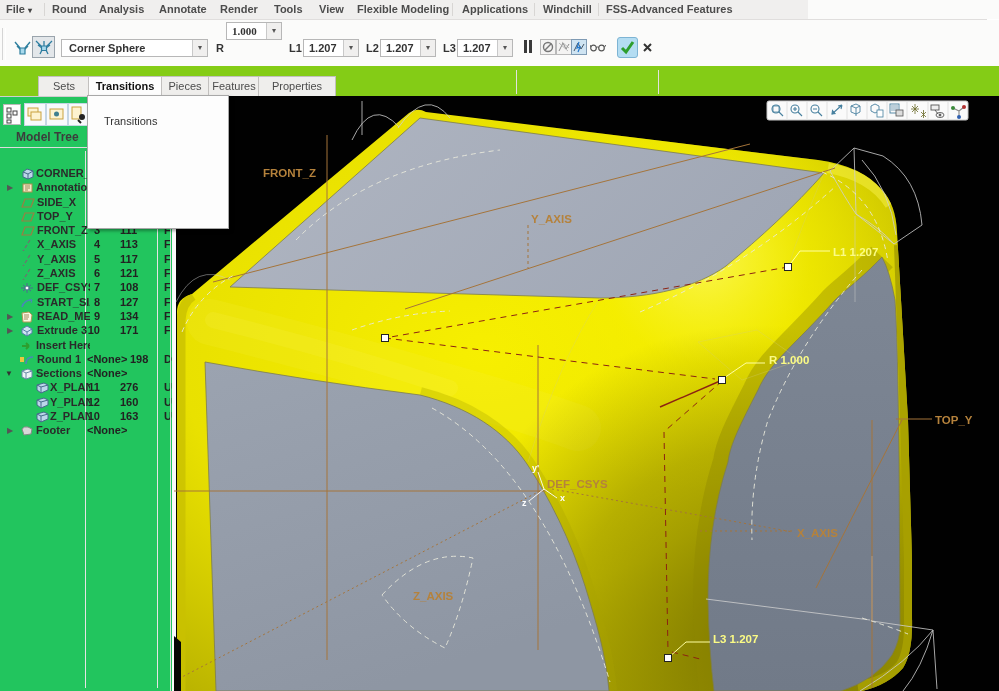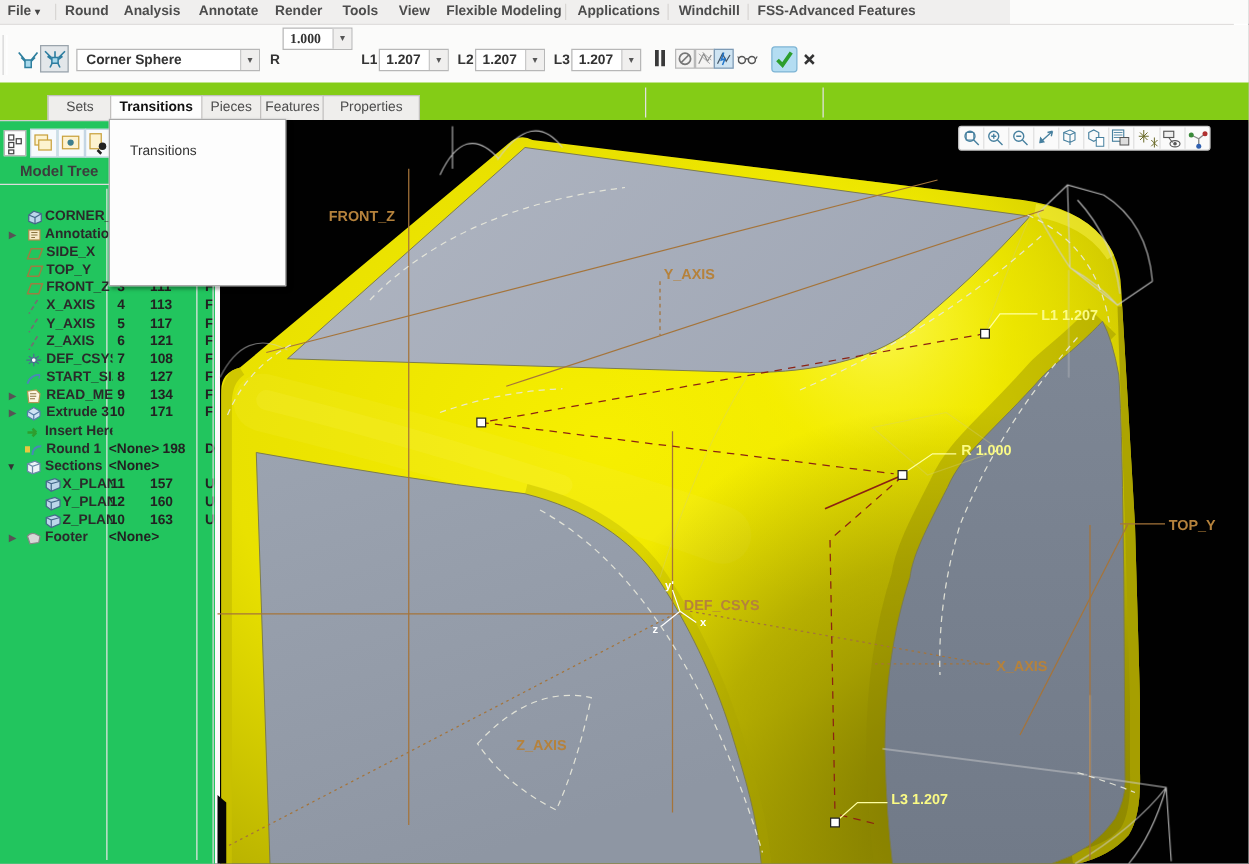--- a/index.html
+++ b/index.html
@@ -289,21 +289,21 @@
         <b style="position:absolute;left:36px;width:54px;">Sections</b>
         <span class="tnone">&lt;None&gt;</span>
       </div>
 <div class="trow" style="top:284.4px;">
         <svg style="position:absolute;left:36px;top:1px;" width="13" height="12" viewBox="0 0 13 12">
           <path d="M1 3 L8 1 L12 3 L12 8 L5 11 L1 8 Z" fill="#bcd6ea" stroke="#456a8a"></path>
           <path d="M5 11 L5 5 L12 3 M1 3 L5 5" stroke="#456a8a" fill="none"></path>
         </svg>
         <b style="position:absolute;left:50px;width:40px;">X_PLAN</b>
         <span class="tnum">11</span>
-        <span class="tval">157</span>
+        <span class="tval">276</span>
         <span class="tlet">U</span>
       </div>
 <div class="trow" style="top:298.7px;">
         <svg style="position:absolute;left:36px;top:1px;" width="13" height="12" viewBox="0 0 13 12">
           <path d="M1 3 L8 1 L12 3 L12 8 L5 11 L1 8 Z" fill="#bcd6ea" stroke="#456a8a"></path>
           <path d="M5 11 L5 5 L12 3 M1 3 L5 5" stroke="#456a8a" fill="none"></path>
         </svg>
         <b style="position:absolute;left:50px;width:40px;text-align:right;">Y_PLAN</b>
         <span class="tnum">12</span>
         <span class="tval">160</span>

